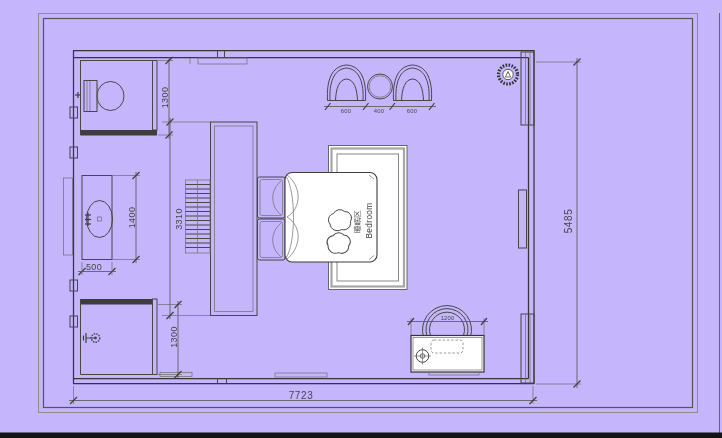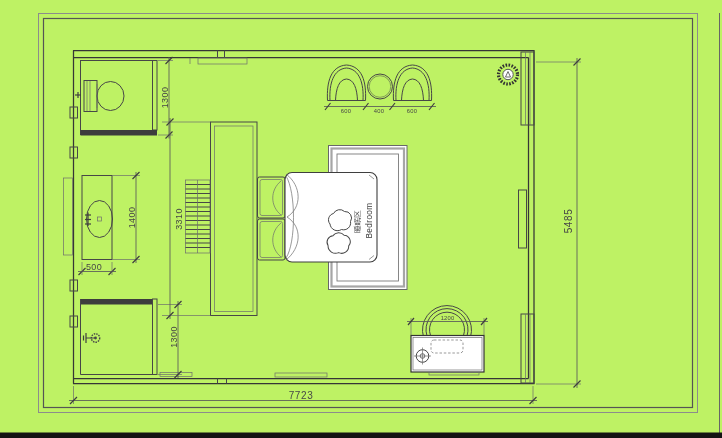--- a/index.html
+++ b/index.html
@@ -1,16 +1,16 @@
 <!DOCTYPE html>
 <html><head>
 <meta charset="utf-8">
 <style>
   html,body{margin:0;padding:0;background:#ffffff;}
-  .stage{position:relative;width:722px;height:438px;background:#bef264;overflow:hidden;}
+  .stage{position:relative;width:722px;height:438px;background:#c4b5fd;overflow:hidden;}
   svg{display:block;}
   
   .ln{stroke:#474747;fill:none;stroke-width:1;}
   .thin{stroke:#6d6d6d;fill:none;stroke-width:.7;}
   .wall{stroke:#363636;fill:none;stroke-width:1.25;}
   .wfill{fill:#3d3d3d;stroke:none;}
   .dimln{stroke:#5a5a5a;fill:none;stroke-width:.85;}
   .tick{stroke:#3f3f3f;stroke-width:1.2;fill:none;}
   text{font-family:"Liberation Sans","DejaVu Sans",sans-serif;fill:#474747;}
   .d9{font-size:9px;letter-spacing:.4px;}

